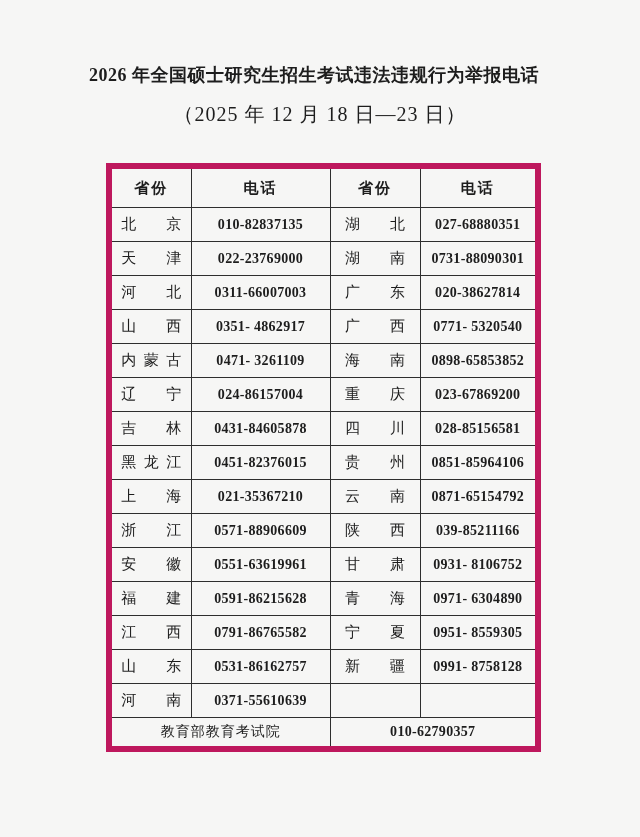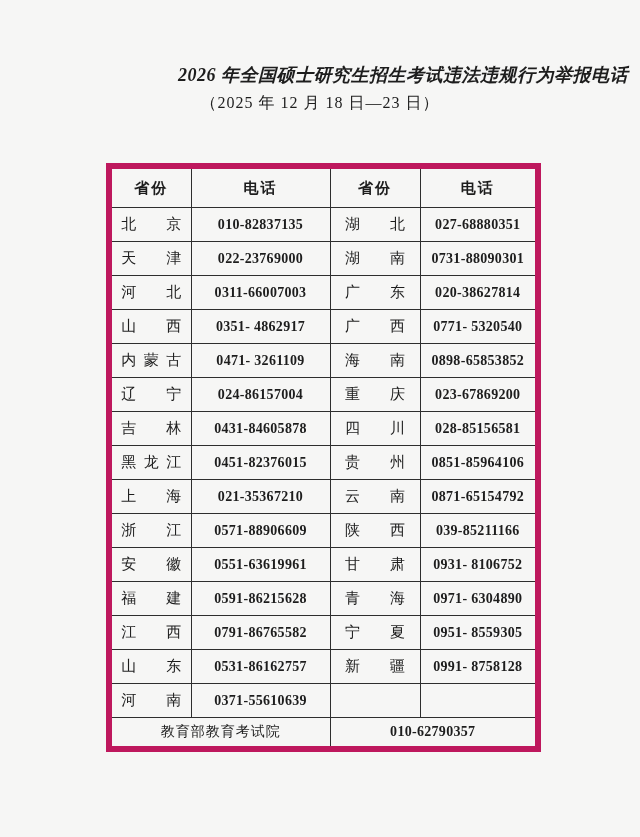--- a/index.html
+++ b/index.html
@@ -17,33 +17,32 @@
   .doc {
     position: relative;
     width: 640px;
     height: 837px;
   }
   .title {
     position: absolute;
     top: 63px;
     left: 0;
     width: 628px;
-    text-align: right;
+    text-align: center;
     font-size: 18px;
     font-weight: bold;
     letter-spacing: 0.5px;
-    font-style: italic;
   }
   .subtitle {
     position: absolute;
-    top: 93px;
+    top: 101px;
     left: 0;
     width: 640px;
     text-align: center;
-    font-size: 16px;
+    font-size: 20px;
     font-weight: normal;
     letter-spacing: 1px;
   }
   table.phone-table {
     position: absolute;
     left: 106px;
     top: 163px;
     width: 429px;
     border-collapse: collapse;
     table-layout: fixed;

